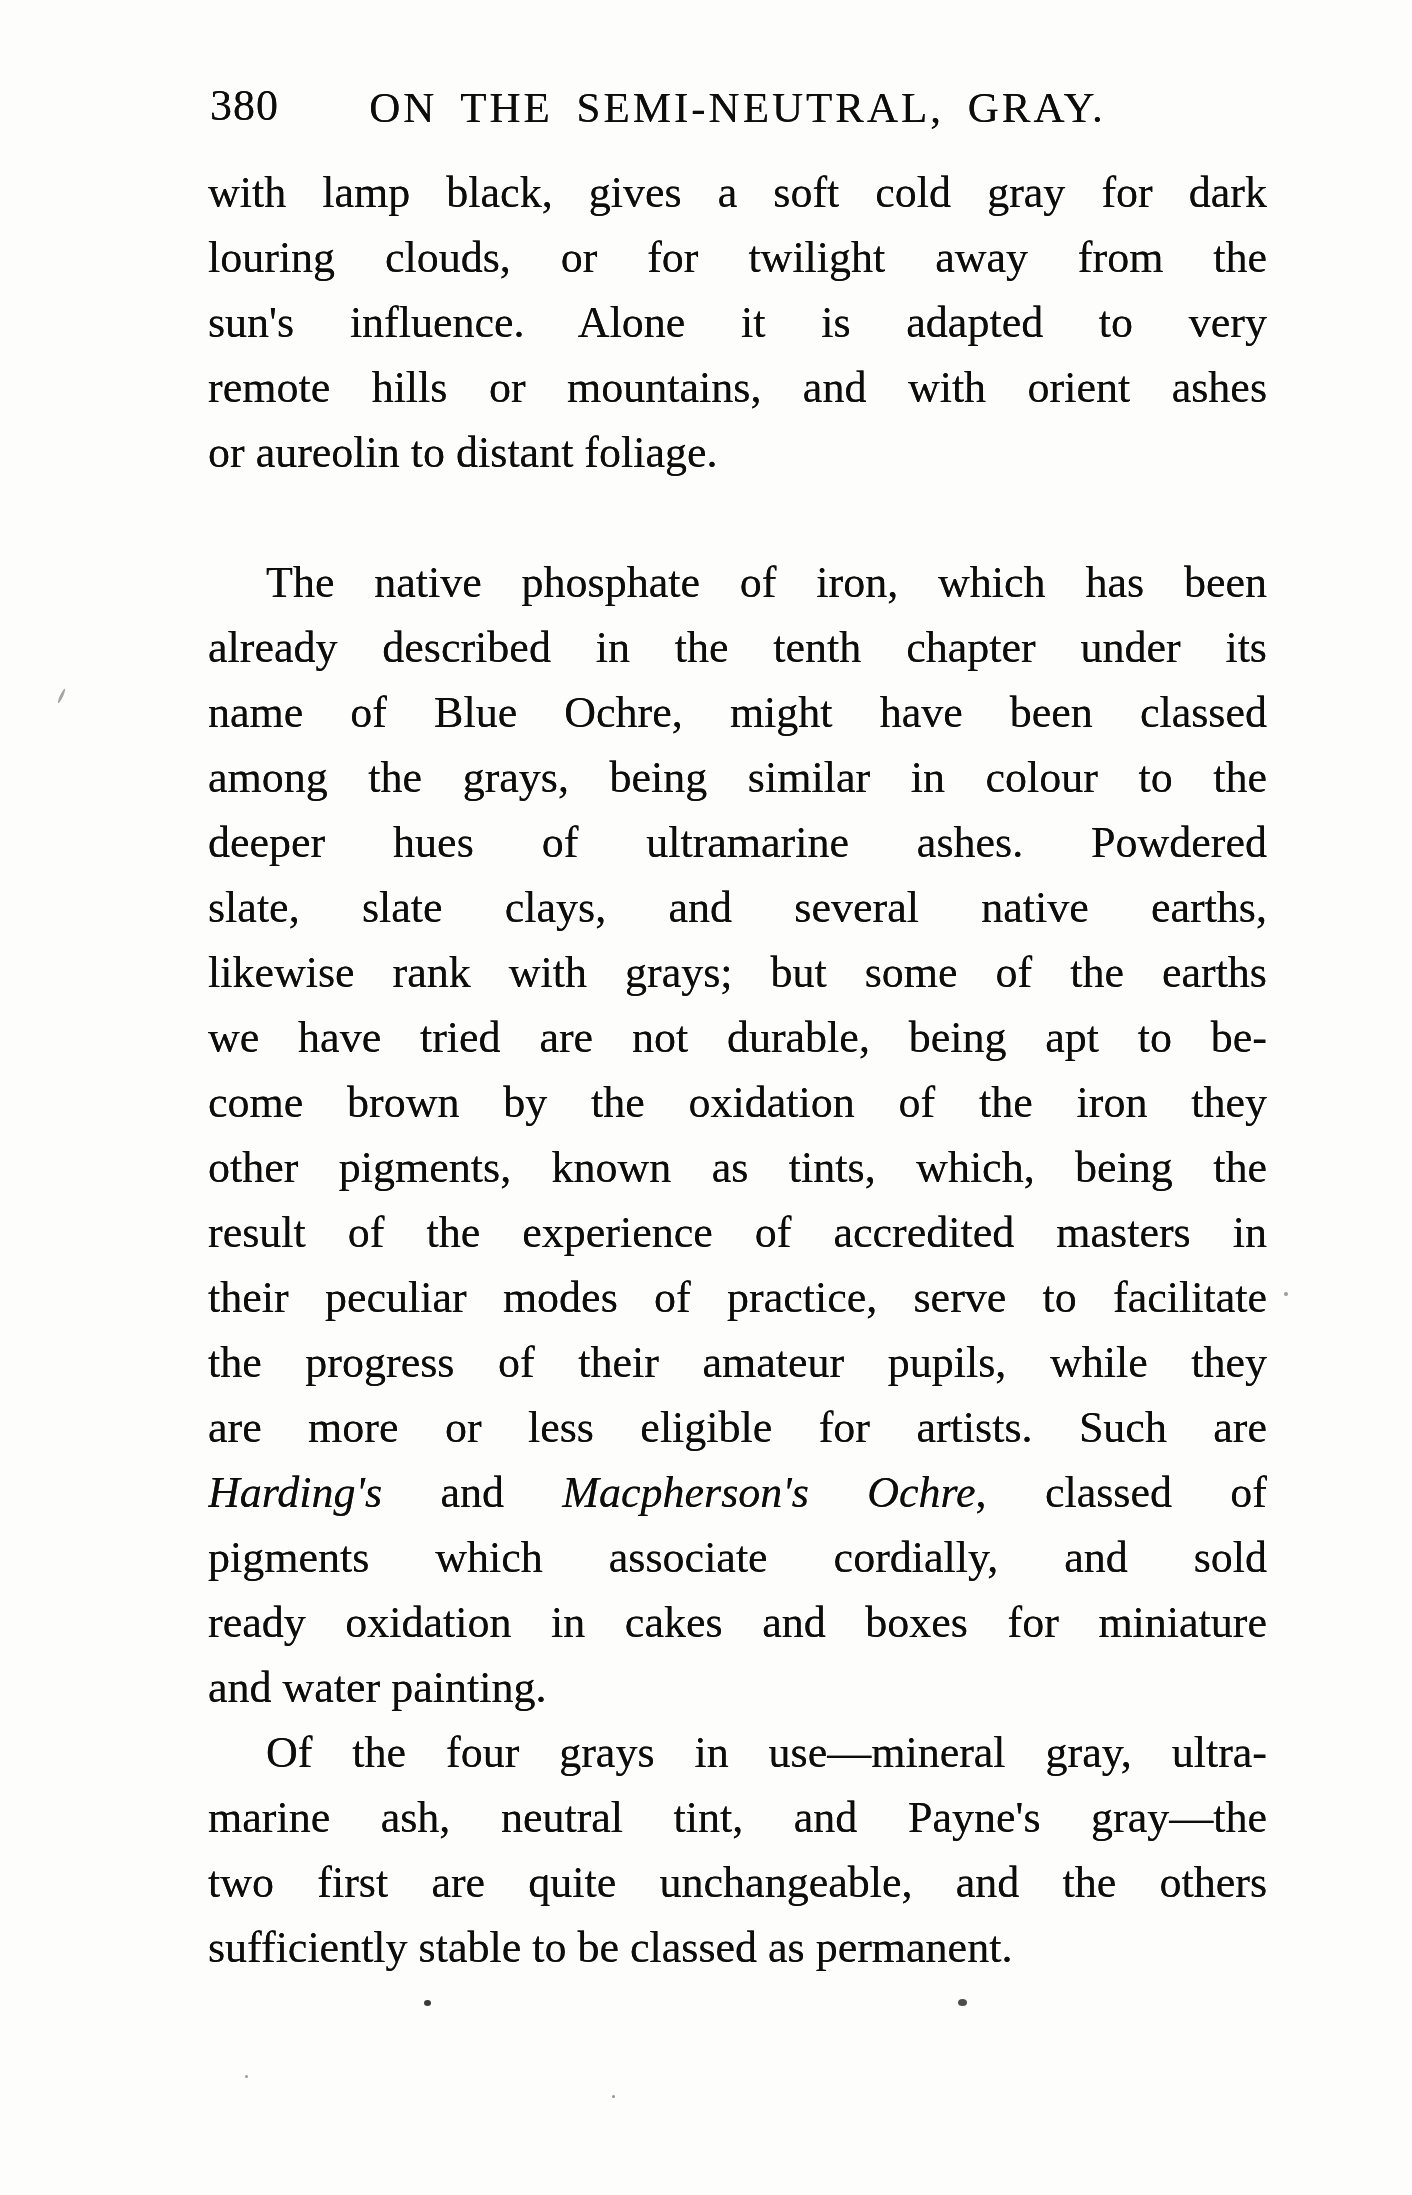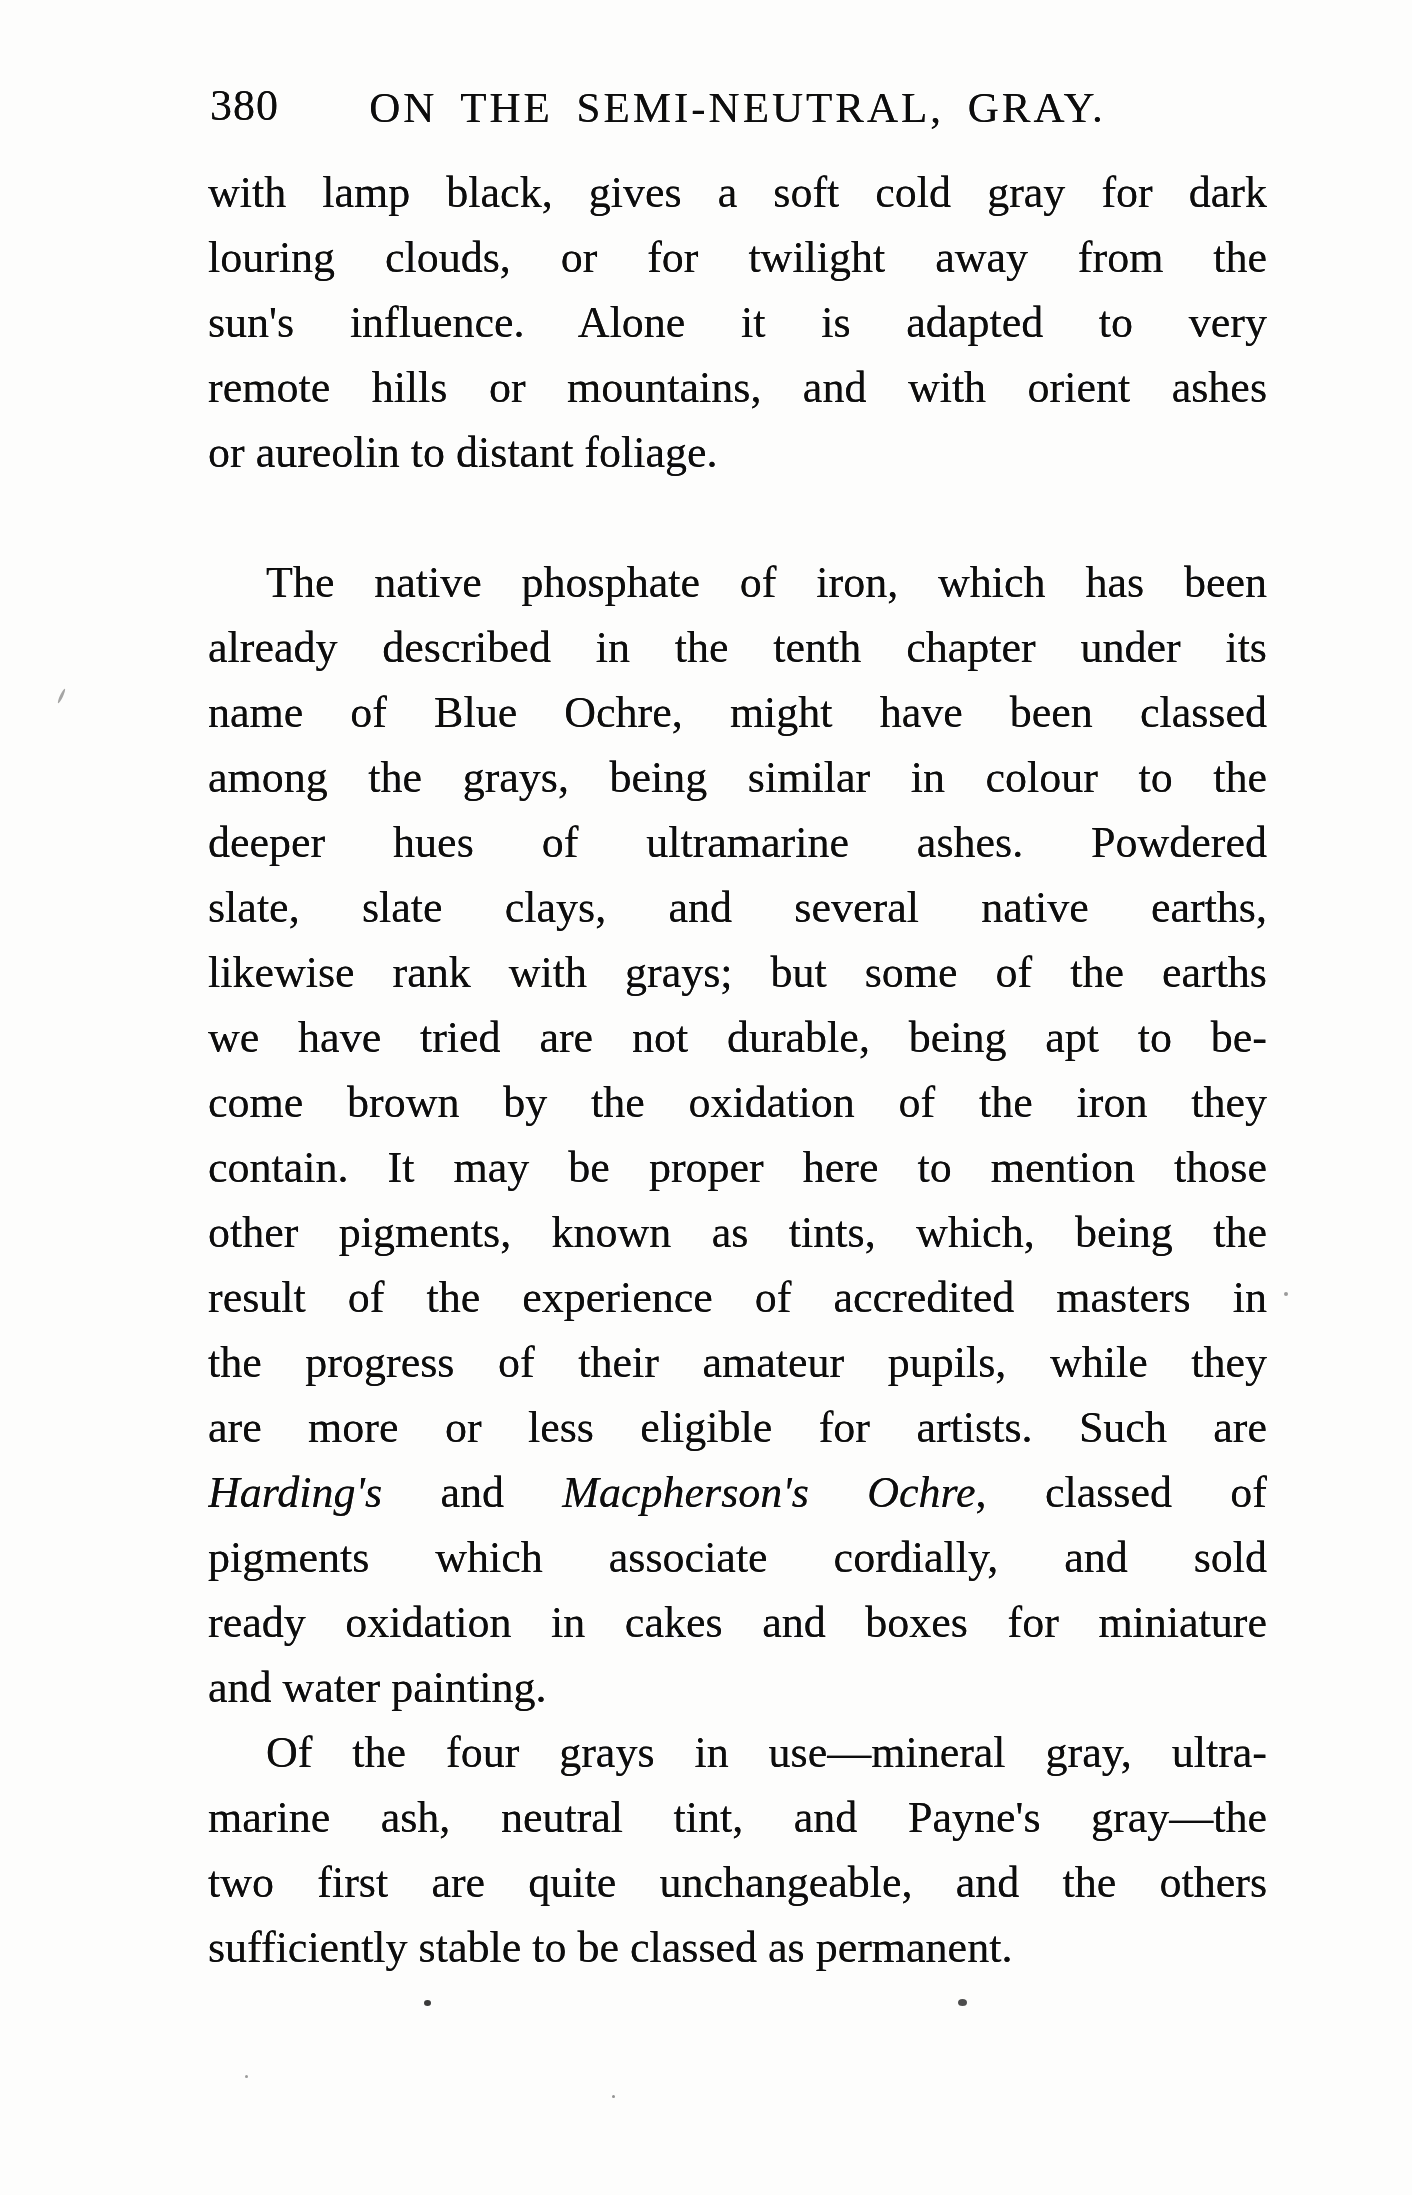--- a/index.html
+++ b/index.html
@@ -70,23 +70,23 @@
       <div class="para gap">
         <div class="line indent"><span>The native phosphate of iron, which has been</span></div>
         <div class="line"><span>already described in the tenth chapter under its</span></div>
         <div class="line"><span>name of Blue Ochre, might have been classed</span></div>
         <div class="line"><span>among the grays, being similar in colour to the</span></div>
         <div class="line"><span>deeper hues of ultramarine ashes. Powdered</span></div>
         <div class="line"><span>slate, slate clays, and several native earths,</span></div>
         <div class="line"><span>likewise rank with grays; but some of the earths</span></div>
         <div class="line"><span>we have tried are not durable, being apt to be-</span></div>
         <div class="line"><span>come brown by the oxidation of the iron they</span></div>
-        <div class="line"><span>contain. It may be proper here to mention those</span></div>
         <div class="line"><span>other pigments, known as tints, which, being the</span></div>
         <div class="line"><span>result of the experience of accredited masters in</span></div>
+        <div class="line"><span>their peculiar modes of practice, serve to facilitate</span></div>
         <div class="line"><span>the progress of their amateur pupils, while they</span></div>
         <div class="line"><span>are more or less eligible for artists. Such are</span></div>
         <div class="line"><i>Harding's</i><span> and </span><i>Macpherson's Ochre</i><span>, classed of</span></div>
         <div class="line"><span>pigments which associate cordially, and sold</span></div>
         <div class="line"><span>ready oxidation in cakes and boxes for miniature</span></div>
         <div class="line last"><span>and water painting.</span></div>
       </div>
       <div class="para">
         <div class="line indent"><span>Of the four grays in use—mineral gray, ultra-</span></div>
         <div class="line"><span>marine ash, neutral tint, and Payne's gray—the</span></div>

